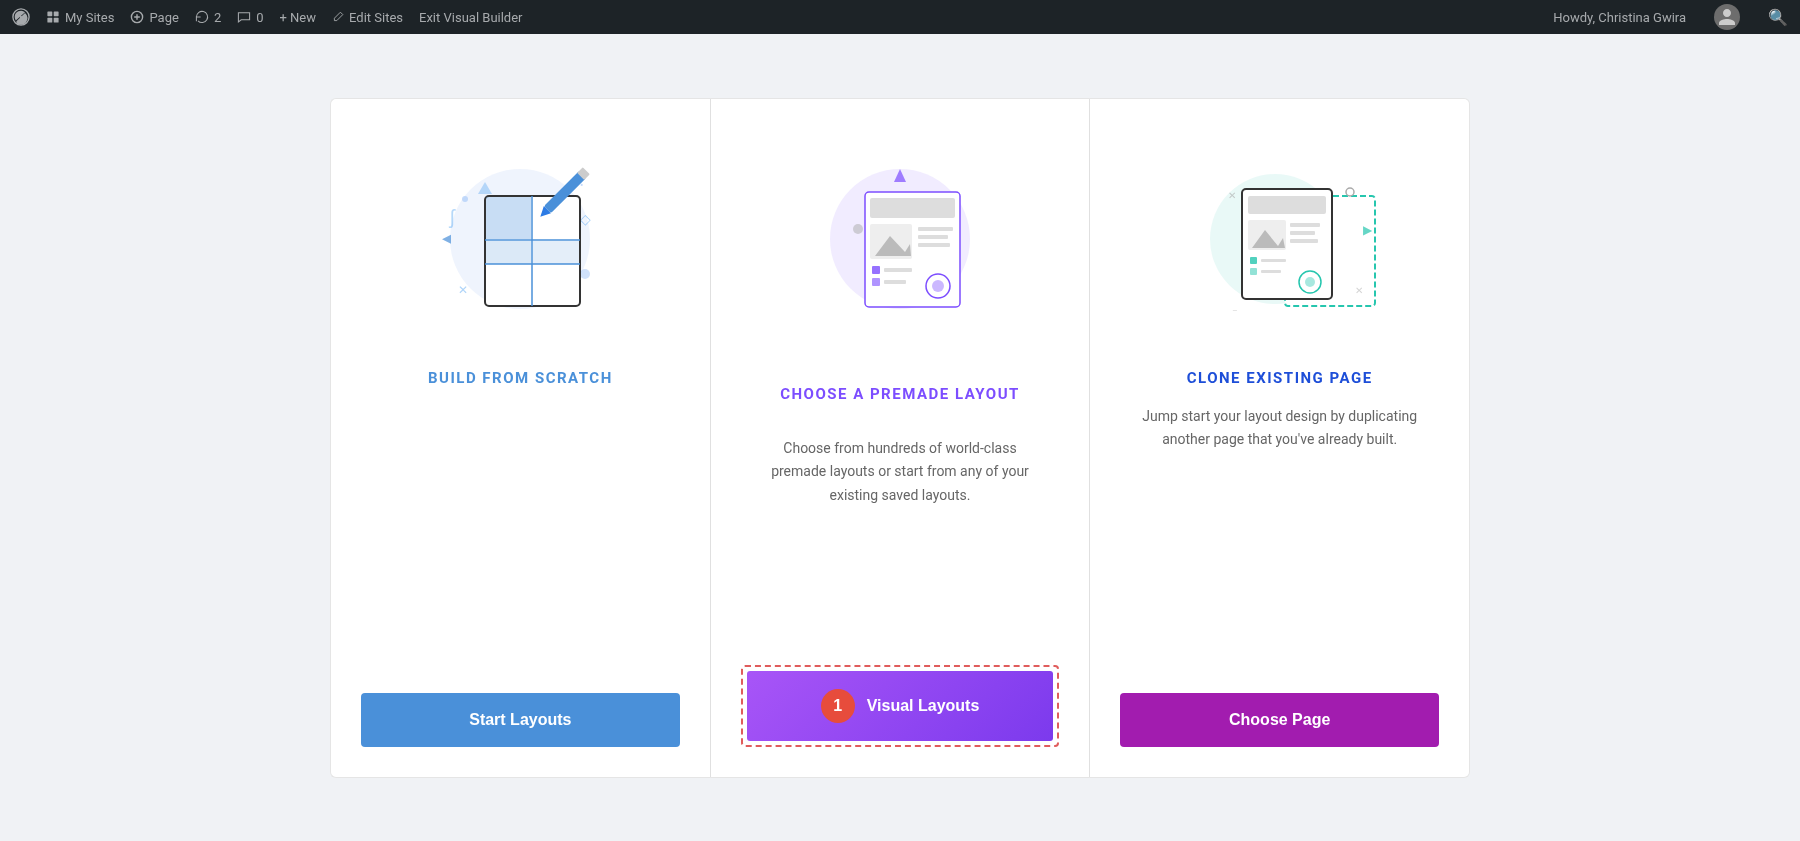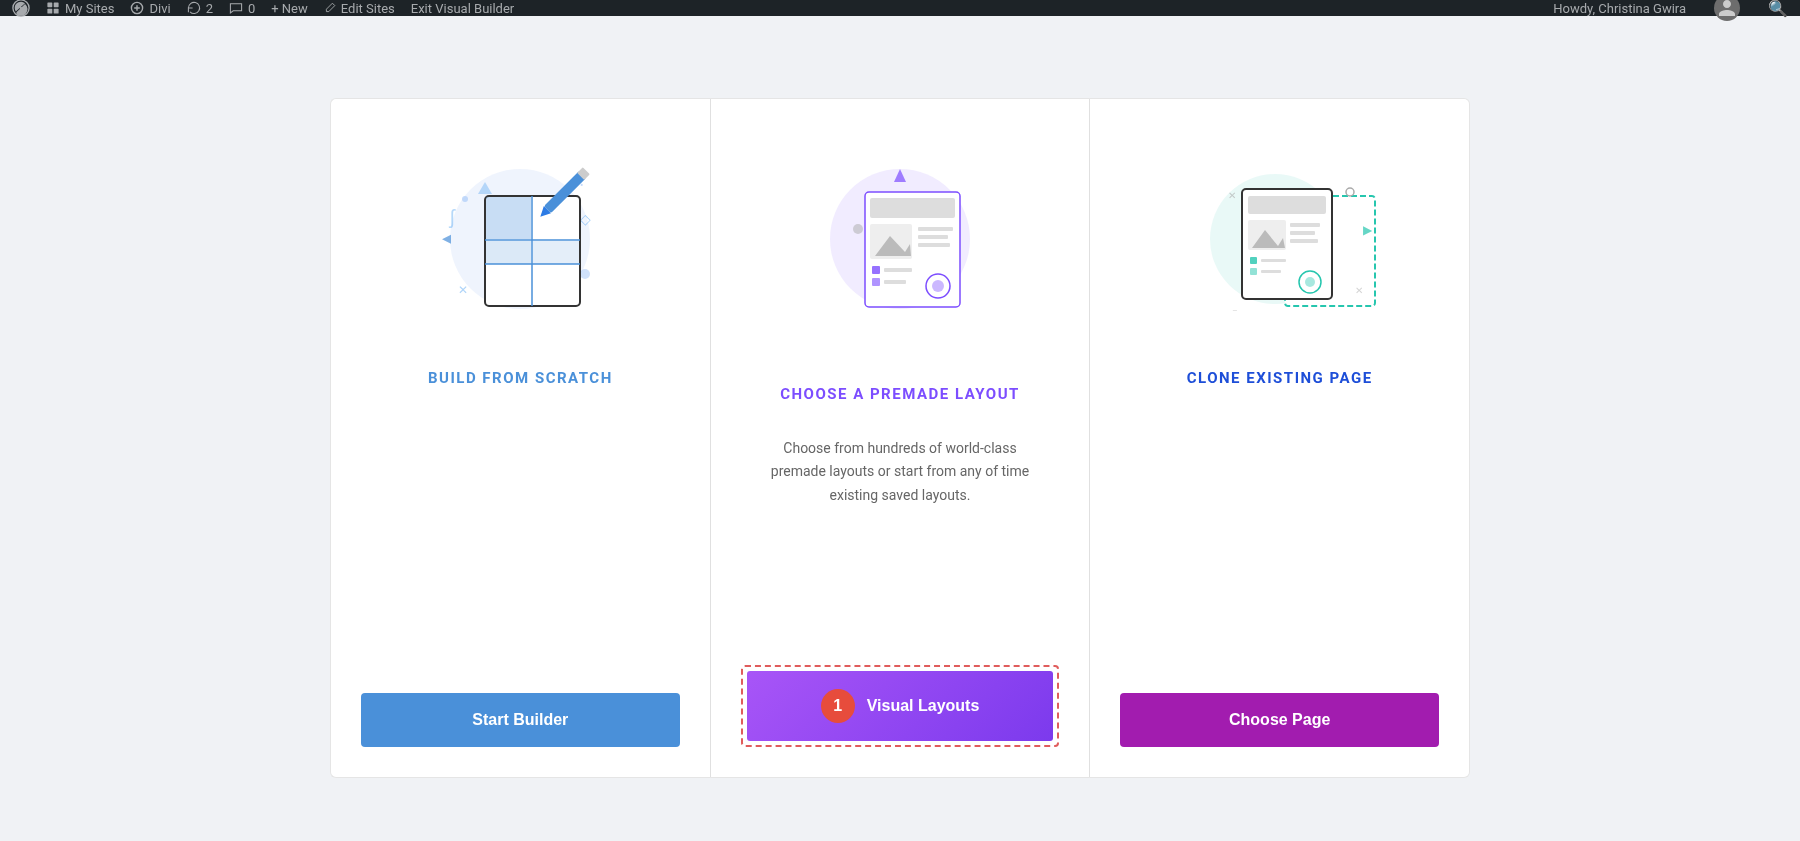--- a/index.html
+++ b/index.html
@@ -1,21 +1,21 @@
 <!DOCTYPE html>
 <html><head>
   <meta charset="utf-8">
   <style>
     * { margin: 0; padding: 0; box-sizing: border-box; }
     body { width: 1800px; height: 841px; background: #f0f2f5; font-family: -apple-system, BlinkMacSystemFont, 'Segoe UI', Roboto, sans-serif; overflow: hidden; }
 
     
     #admin-bar {
       width: 100%;
-      height: 16px;
+      height: 34px;
       background: #1d2327;
       display: flex;
       align-items: center;
       padding: 0 12px;
       gap: 16px;
       position: fixed;
       top: 0;
       left: 0;
       z-index: 100;
     }
@@ -224,21 +224,21 @@
         <rect x="2" y="11" width="7" height="7" rx="1"></rect>
         <rect x="11" y="11" width="7" height="7" rx="1"></rect>
       </svg>
     <span>My Sites</span>
   </span>
   <span class="admin-bar-item">
     <svg width="14" height="14" viewBox="0 0 20 20" fill="none" stroke="#a7aaad" stroke-width="2">
         <circle cx="10" cy="10" r="8"></circle>
         <path d="M10 6v8M6 10h8"></path>
       </svg>
-    <span>Divi</span>
+    <span>Page</span>
   </span>
   <span class="admin-bar-item">
     <svg width="14" height="14" viewBox="0 0 20 20" fill="none" stroke="#a7aaad" stroke-width="1.5">
         <path d="M2 10a8 8 0 1 1 2.3 5.6"></path>
         <path d="M2 16V10h6"></path>
       </svg>
     <span>2</span>
   </span>
   <span class="admin-bar-item">
     <svg width="14" height="14" viewBox="0 0 20 20" fill="none" stroke="#a7aaad" stroke-width="1.5">
@@ -301,21 +301,21 @@
             <rect x="-5" y="-40" width="10" height="8" rx="1" fill="#ccc"></rect>
           </g>
 
           <text x="32" y="100" font-size="18" fill="#4a90d9" opacity="0.7">◂</text>
 
           <text x="40" y="80" font-size="20" fill="#6fb3f5" opacity="0.5">ʃ</text>
         </svg>
       </div>
       <h3 class="card-title blue">BUILD FROM SCRATCH</h3>
       <div class="card-button-area">
-        <button class="btn-start-building">Start Builder</button>
+        <button class="btn-start-building">Start Layouts</button>
       </div>
     </div>
 
     <div class="card">
       <div class="card-illustration illustration-layout">
         <svg viewBox="0 0 220 190" xmlns="http://www.w3.org/2000/svg">
 
           <circle cx="110" cy="95" r="70" fill="#ede7ff" opacity="0.8"></circle>
 
           <polygon points="110,25 116,38 104,38" fill="#7c4dff" opacity="0.7"></polygon>
@@ -338,21 +338,21 @@
           <rect x="82" y="122" width="8" height="8" rx="1" fill="#7c4dff" opacity="0.8"></rect>
           <rect x="94" y="124" width="28" height="4" rx="1" fill="#ddd"></rect>
           <rect x="82" y="134" width="8" height="8" rx="1" fill="#7c4dff" opacity="0.6"></rect>
           <rect x="94" y="136" width="22" height="4" rx="1" fill="#ddd"></rect>
 
           <circle cx="148" cy="142" r="12" stroke="#7c4dff" stroke-width="1.5" fill="none"></circle>
           <circle cx="148" cy="142" r="6" fill="#7c4dff" opacity="0.4"></circle>
         </svg>
       </div>
       <h3 class="card-title purple">CHOOSE A PREMADE LAYOUT</h3>
-      <p class="card-description">Choose from hundreds of world-class premade layouts or start from any of time existing saved layouts.</p>
+      <p class="card-description">Choose from hundreds of world-class premade layouts or start from any of your existing saved layouts.</p>
       <div class="card-button-area">
         <div class="btn-browse-layouts-wrapper">
           <button class="btn-browse-layouts">
             <div class="badge-number">1</div>
             <span>Visual Layouts</span>
           </button>
         </div>
       </div>
     </div>
 
@@ -384,19 +384,20 @@
           <circle cx="140" cy="138" r="5" fill="#26c6ae" opacity="0.4"></circle>
 
           <circle cx="180" cy="48" r="4" fill="none" stroke="#aaa" stroke-width="1.5"></circle>
           <text x="58" y="55" font-size="10" fill="#aaa" opacity="0.6">✕</text>
           <text x="193" y="90" font-size="12" fill="#26c6ae" opacity="0.7">▶</text>
           <text x="185" y="150" font-size="10" fill="#aaa" opacity="0.5">✕</text>
           <text x="62" y="170" font-size="10" fill="#aaa" opacity="0.4">−</text>
         </svg>
       </div>
       <h3 class="card-title teal">CLONE EXISTING PAGE</h3>
+      <p class="card-description">Jump start your layout design by duplicating another page that you've already built.</p>
       <div class="card-button-area">
         <button class="btn-choose-page">Choose Page</button>
       </div>
     </div>
 
   </div>
 </div>
 
 </body></html>

